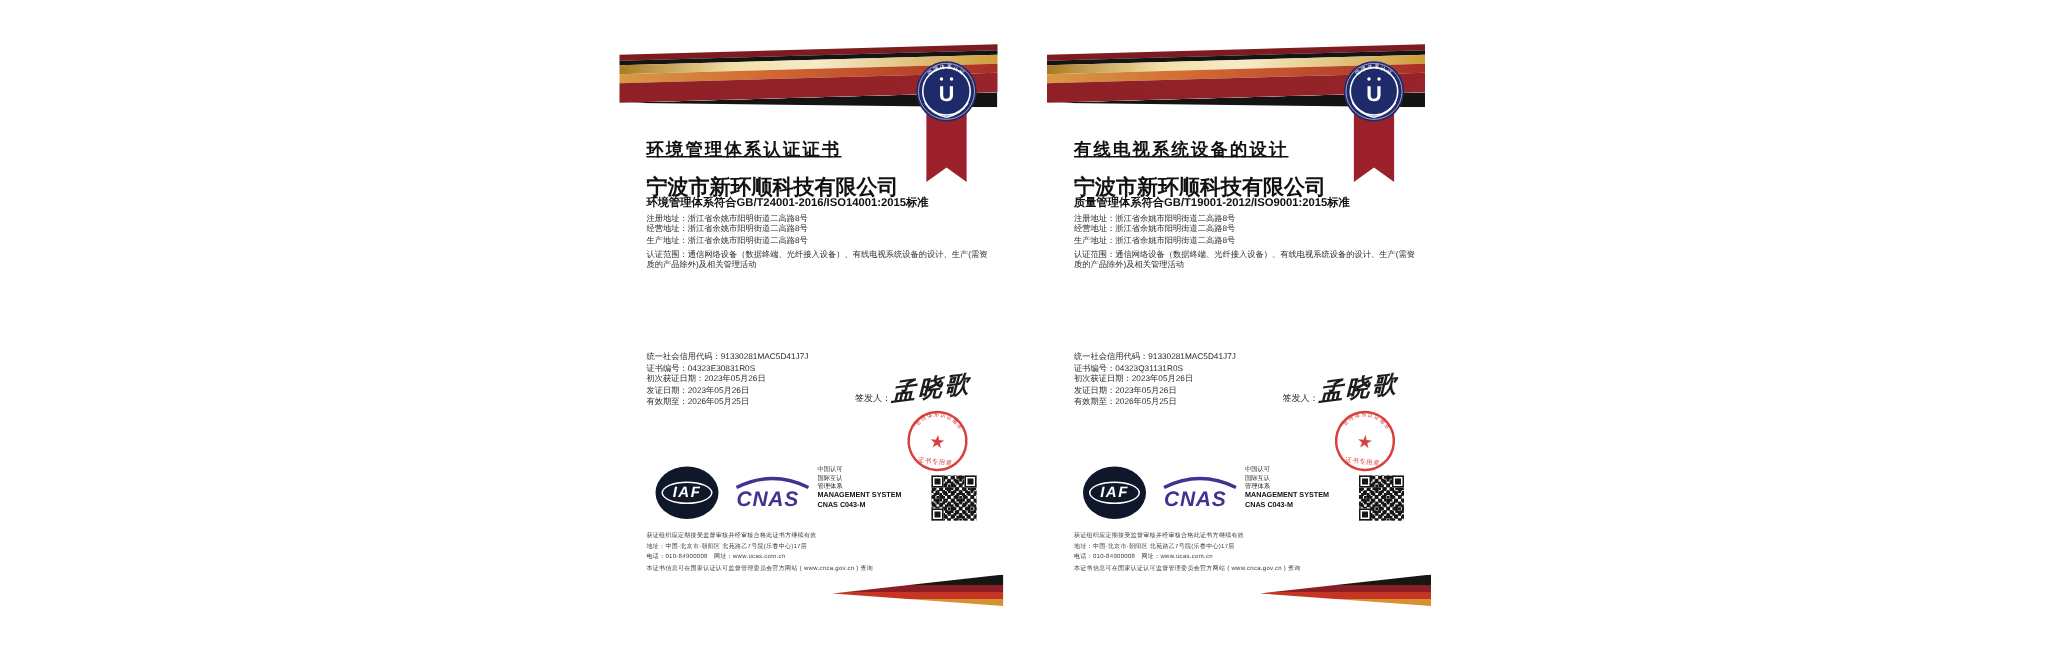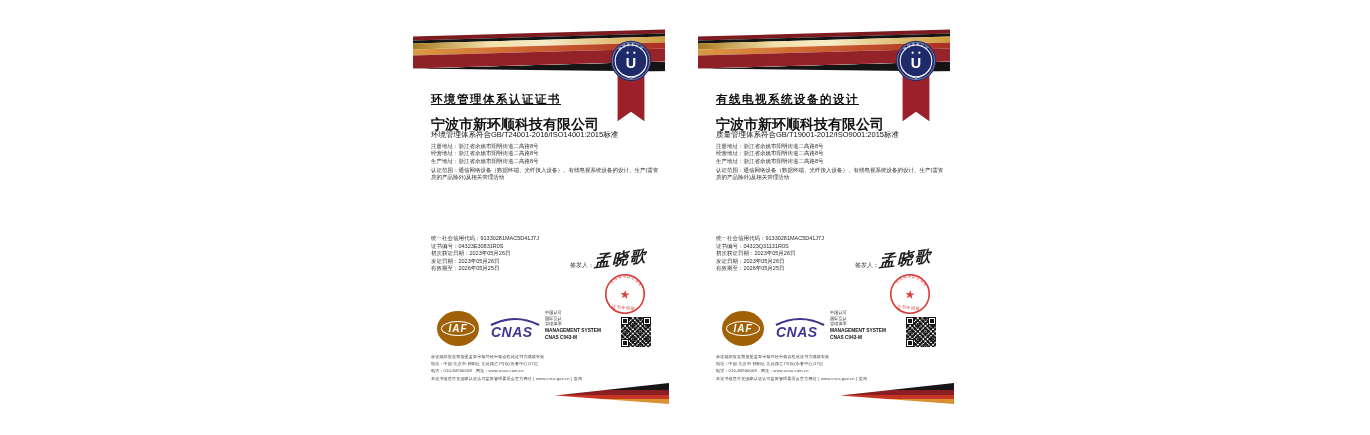--- a/index.html
+++ b/index.html
@@ -25,35 +25,35 @@
   .medal .ribbon { fill:#9b2029; }
   .medal .mc1 { fill:#1f2a6b; }
   .medal .mc2 { fill:none; stroke:#ffffff; stroke-width:1.1; }
   .medal .mc3 { fill:none; stroke:#ffffff; stroke-width:0.5; opacity:.8; }
   .medal .marc { font-size:3.6px; fill:#ffffff; letter-spacing:.8px; }
   .medal .mletter { font-size:15px; font-weight:bold; fill:#ffffff; text-anchor:middle; }
   .medal .laurel { fill:none; stroke:#ffffff; stroke-width:1; }
 
   .title { position:absolute; left:28px; top:70px; font-size:11.5px; font-weight:bold; letter-spacing:1.5px; color:#111; z-index:2;text-decoration:underline; }
   .company { position:absolute; left:28px; top:94px; font-size:14px; font-weight:bold; color:#111; }
-  .standard { position:absolute; left:28px; top:108px; font-size:7.5px; font-weight:normal; color:#111; }
+  .standard { position:absolute; left:28px; top:108px; font-size:7.5px; font-weight:bold; color:#111; }
   .addr { position:absolute; left:28px; top:121px; font-size:5.5px; line-height:7.4px; color:#2b2b2b; }
   .scope { position:absolute; left:28px; top:145px; width:228px; font-size:5.5px; line-height:6.9px; color:#2b2b2b; }
   .info { position:absolute; left:28px; top:213px; font-size:5.5px; line-height:7.6px; color:#2b2b2b; }
 
   .signer-label { position:absolute; left:167px; top:239px; font-size:6px; color:#2b2b2b; }
   .signature { position:absolute; left:191px; top:227px; font-size:16px; font-weight:bold; font-style:italic; letter-spacing:2px; color:#1c1c1c; transform:rotate(-7deg) skewX(-8deg); white-space:nowrap; }
 
   .stamp { position:absolute; left:200px; top:250px; width:44px; height:44px; transform:rotate(6deg); opacity:.93; }
   .stamp .scirc { fill:none; stroke:#d5322e; stroke-width:1.8; }
   .stamp .sarc { font-size:4px; fill:#d5322e; letter-spacing:.6px; }
   .stamp .sstar { font-size:13px; fill:#d5322e; text-anchor:middle; }
   .stamp .slabel { font-size:4.6px; fill:#d5322e; text-anchor:middle; letter-spacing:.5px; }
 
-  .iaf { position:absolute; left:34px; top:289px; width:42px; height:35px; border-radius:50%; background:#a16207; display:flex; align-items:center; justify-content:center; }
+  .iaf { position:absolute; left:34px; top:289px; width:42px; height:35px; border-radius:50%; background:#0f172a; display:flex; align-items:center; justify-content:center;text-decoration:underline; }
   .iaf-inner { width:34px; height:15px; border:1.5px solid #fff; border-radius:50%; display:flex; align-items:center; justify-content:center; }
   .iaf-inner span { color:#fff; font-weight:bold; font-style:italic; font-size:10px; letter-spacing:1px; }
 
   .cnas { position:absolute; left:86px; top:293px; width:52px; height:26px; }
   .cnas path { stroke:#3f3590; stroke-width:2.2; fill:none; }
   .cnas text { font-size:14px; font-weight:bold; font-style:italic; fill:#3f3590; letter-spacing:.5px; }
 
   .accred { position:absolute; left:142px; top:288px; color:#222; }
   .accred .acc-s { font-size:4.2px; line-height:5.6px; }
   .accred .acc-b { font-size:4.8px; font-weight:bold; line-height:6.2px; margin-top:1px; color:#111; }

